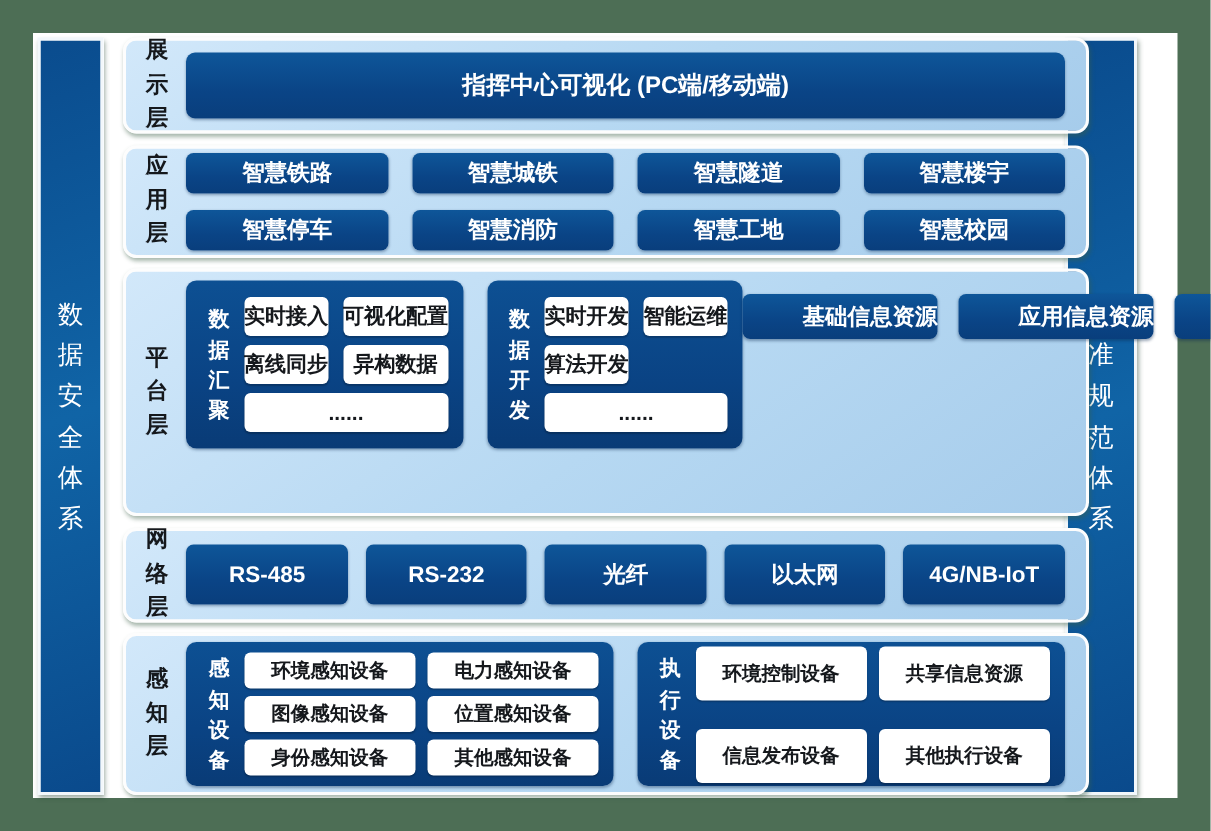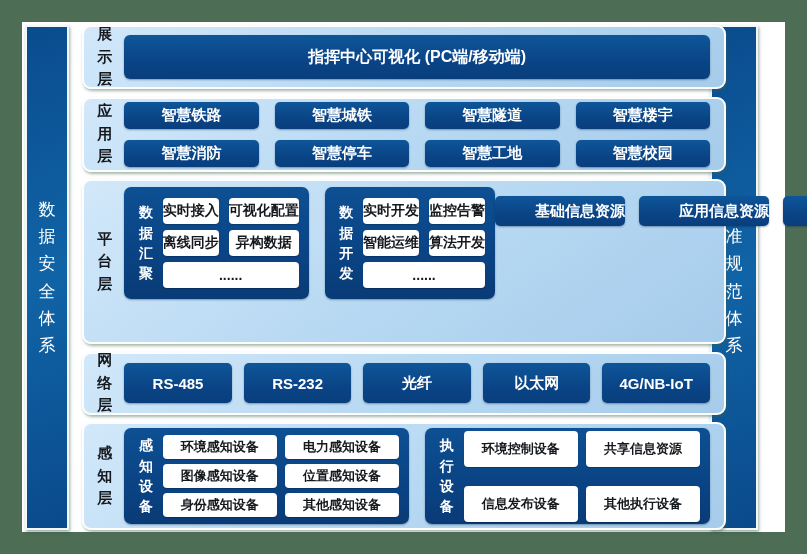--- a/index.html
+++ b/index.html
@@ -124,22 +124,22 @@
   </section>
 
   <section class="panel" style="height:75px">
     <div class="layer-label">应用层</div>
     <div class="panel-content">
       <div class="app-grid">
         <div class="chip">智慧铁路</div>
         <div class="chip">智慧城铁</div>
         <div class="chip">智慧隧道</div>
         <div class="chip">智慧楼宇</div>
+        <div class="chip">智慧停车</div>
         <div class="chip">智慧消防</div>
-        <div class="chip">智慧停车</div>
         <div class="chip">智慧工地</div>
         <div class="chip">智慧校园</div>
       </div>
     </div>
   </section>
 
   <section class="panel" style="height:165px">
     <div class="layer-label">平台层</div>
     <div class="panel-content">
       <div class="plat-col">
@@ -151,21 +151,20 @@
               <div class="white-box">可视化配置</div>
               <div class="white-box">离线同步</div>
               <div class="white-box">异构数据</div>
               <div class="white-box span2">......</div>
             </div>
           </div>
           <div class="group plat-group">
             <div class="group-label">数据开发</div>
             <div class="group-grid plat-grid">
               <div class="white-box">实时开发</div>
-              <div class="white-box">监控告警</div>
               <div class="white-box">智能运维</div>
               <div class="white-box">算法开发</div>
               <div class="white-box span2">......</div>
             </div>
           </div>
         </div>
         <div class="plat-resources">
           <div class="chip">基础信息资源</div>
           <div class="chip">应用信息资源</div>
           <div class="chip">共享信息资源</div>

